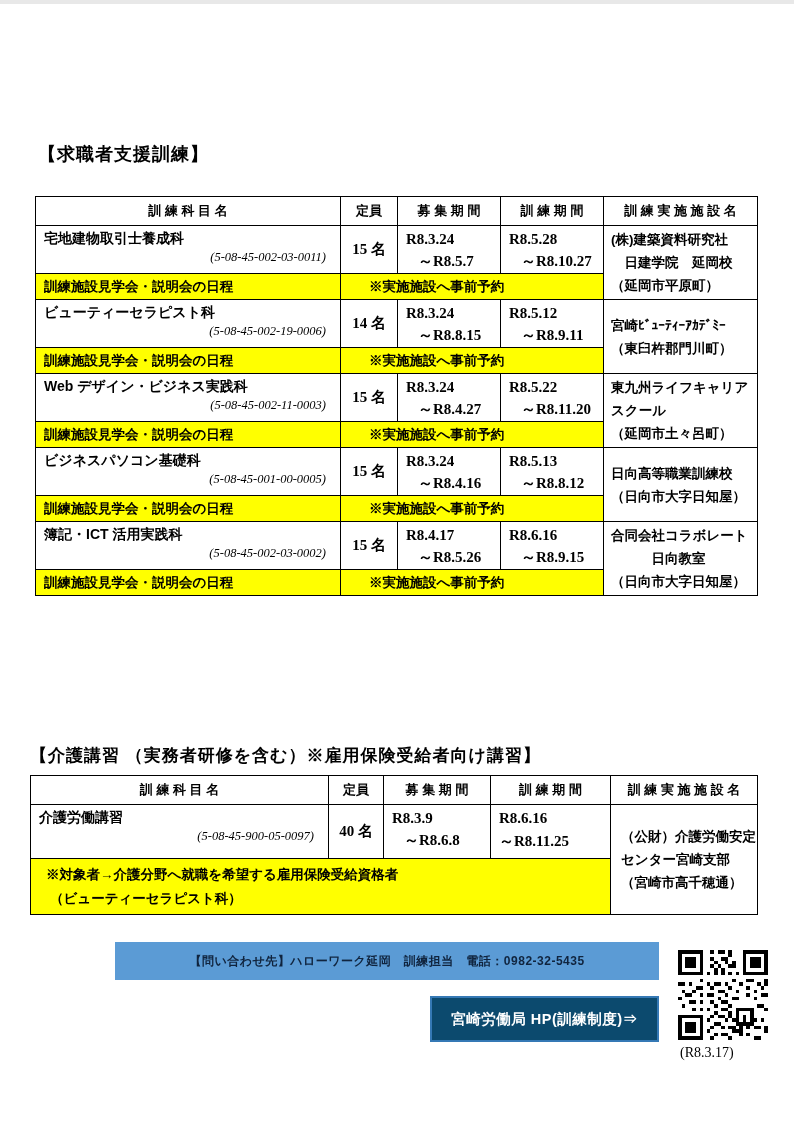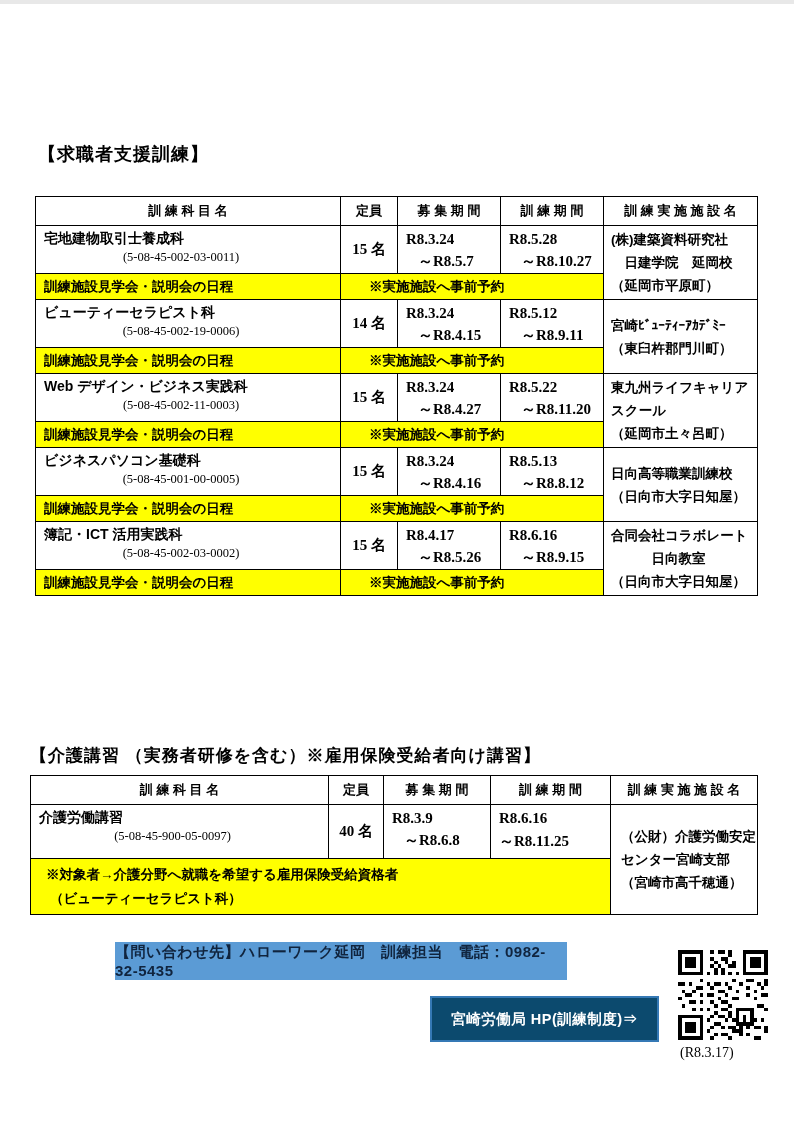--- a/index.html
+++ b/index.html
@@ -15,42 +15,42 @@
   table.sched { position:absolute; border-collapse:collapse; table-layout:fixed; background:#fff; }
   #t1 { left:35px; top:192px; width:722px; }
   #t2 { left:30px; top:771px; width:727px; }
   .sched th, .sched td { border:1.5px solid #000; padding:0; overflow:hidden; vertical-align:middle; }
   .sched th { font-size:13px; font-weight:bold; height:28px; text-align:center; }
 
   tr.course-row { height:48px; }
   tr.course-row2 { height:54px; }
   td.name-cell { vertical-align:top; }
   .course-name { font-size:14px; font-weight:bold; padding:4px 0 0 8px; white-space:nowrap; }
-  .course-code { font-family:"Liberation Serif", serif; font-size:12.5px; text-align:center; padding:2px 14px 0 0; }
+  .course-code { font-family:"Liberation Serif", serif; font-size:12.5px; text-align:right; padding:2px 14px 0 0;font-style:italic; }
   td.cap-cell { font-family:"Liberation Serif", serif; font-size:15px; font-weight:bold; text-align:center; }
   td.date-cell { vertical-align:top; font-family:"Liberation Serif", serif; font-size:15px; font-weight:bold; }
   .d1 { padding:5px 0 0 8px; white-space:nowrap; }
   .d2 { padding:4px 0 0 20px; white-space:nowrap; }
   td.fac-cell { font-size:13.5px; font-weight:bold; }
   td.fac-cell div { padding-left:7px; line-height:23px; white-space:nowrap; }
   #t2 td.fac-cell div { padding-left:10px; }
 
   tr.tour-row { height:26px; }
   td.hl { background:#FFFF00; font-size:13.5px; font-weight:bold; }
   td.tour-label { padding-left:8px; }
   td.tour-note { padding-left:28px; }
   td.care-note { vertical-align:middle; }
   .note-l1 { padding-left:15px; font-size:13.5px; font-weight:bold; line-height:24px; }
   .note-l2 { padding-left:19px; font-size:13.5px; font-weight:bold; line-height:24px; }
   tr.note-row { height:56px; }
 
   #banner {
-    position:absolute; left:115px; top:938px; width:452px; height:38px;
+    position:absolute; left:115px; top:938px; width:544px; height:38px;
     background:#5B9BD5; display:flex; align-items:center; justify-content:center;
-    font-size:15px; font-weight:bold; color:#10243E; letter-spacing:0.5px;
+    font-size:12px; font-weight:bold; color:#10243E; letter-spacing:0.5px;
   }
   #hp-btn {
     position:absolute; left:430px; top:992px; width:229px; height:46px;
     background:#0c4a6e; border:2px solid #3579B5; box-sizing:border-box;
     display:flex; align-items:center; justify-content:center;
     font-size:14.5px; font-weight:bold; color:#ffffff; cursor:pointer; letter-spacing:0.5px;
   }
   #qr { position:absolute; left:678px; top:946px; width:90px; height:90px; }
   #fdate { position:absolute; left:680px; top:1041px; font-family:"Liberation Serif", serif; font-size:14px; }
 </style>
@@ -106,21 +106,21 @@
       </tr>
 
       <tr class="course-row">
         <td class="name-cell">
           <div class="course-name">ビューティーセラピスト科</div>
           <div class="course-code">(5-08-45-002-19-0006)</div>
         </td>
         <td class="cap-cell">14 名</td>
         <td class="date-cell">
           <div class="d1">R8.3.24</div>
-          <div class="d2">～R8.4.15</div>
+          <div class="d2">～R8.8.15</div>
         </td>
         <td class="date-cell">
           <div class="d1">R8.5.12</div>
           <div class="d2">～R8.9.11</div>
         </td>
         <td class="fac-cell" rowspan="2">
           <div>宮崎ﾋﾞｭｰﾃｨｰｱｶﾃﾞﾐｰ</div>
           <div>（東臼杵郡門川町）</div>
           <div></div>
         </td>

